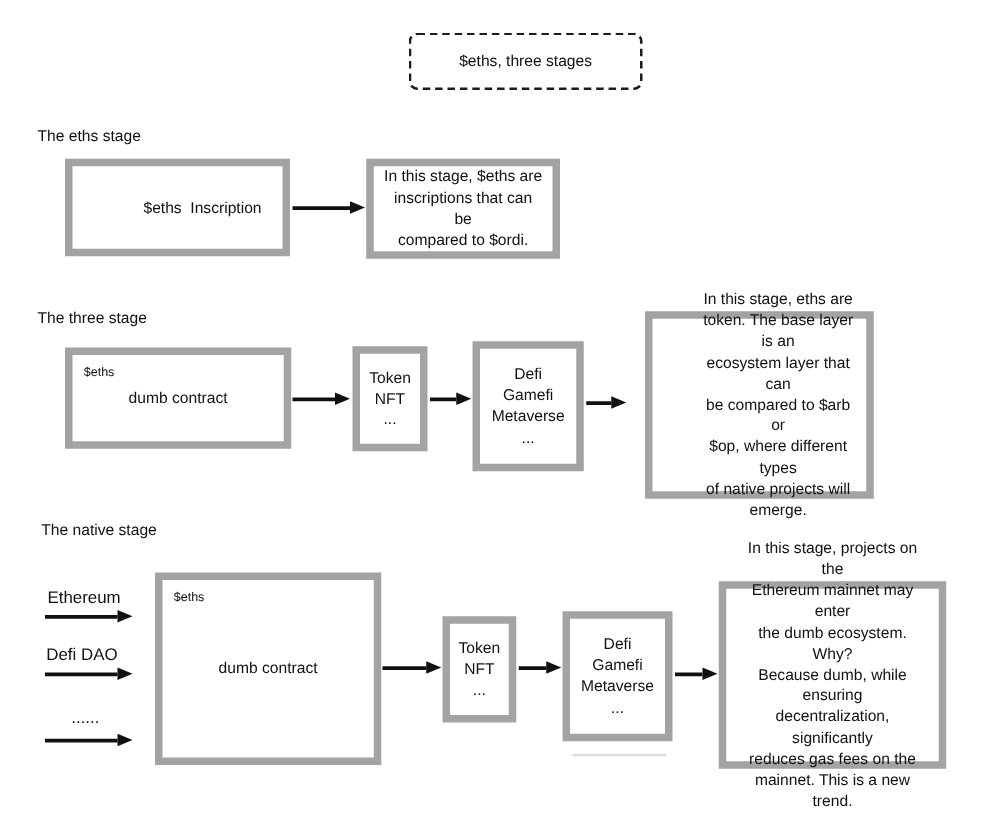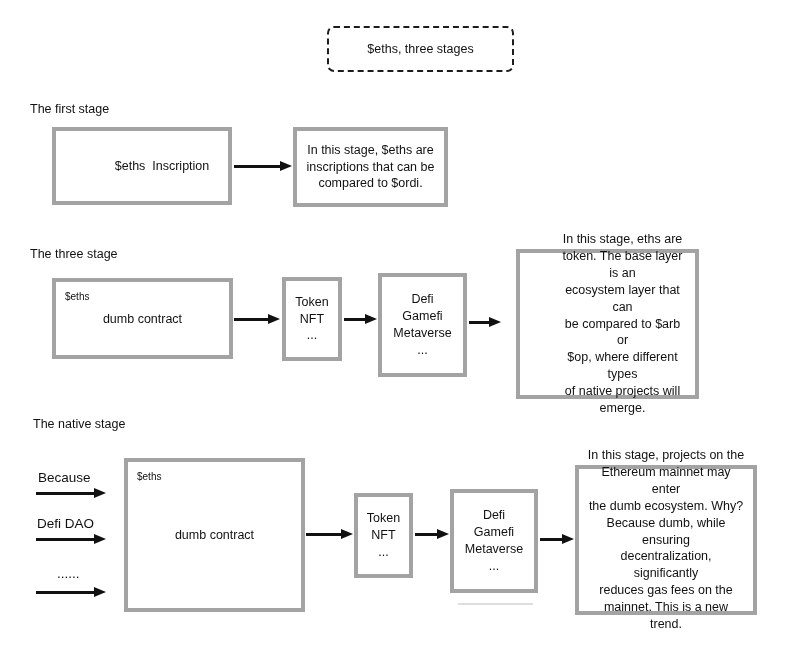--- a/index.html
+++ b/index.html
@@ -16,21 +16,21 @@
     overflow: hidden;
   }
   .stage-label {
     position: absolute;
     font-size: 12.5px;
     color: #111;
     white-space: nowrap;
   }
   .box {
     position: absolute;
-    border: 4px solid #a3a3a3;
+    border: 6px solid #a3a3a3;
     background: #ffffff;
     box-sizing: border-box;
     display: flex;
     align-items: center;
     justify-content: center;
     text-align: center;
     font-size: 12.5px;
     line-height: 1.35;
     color: #111;
   }
@@ -93,21 +93,21 @@
 </style>
 </head>
 <body>
 
 <div class="canvas">
 
   <div class="box dashed" style="left:327px; top:26px; width:187px; height:46px;">
     <span>$eths, three stages</span>
   </div>
 
-  <div class="stage-label" style="left:30px; top:102px;">The first stage</div>
+  <div class="stage-label" style="left:30px; top:102px;">The eths stage</div>
 
   <div class="box" style="left:52px; top:127px; width:180px; height:78px;">
     <span style="white-space:pre;margin-left:40px;">$eths  Inscription</span>
   </div>
 
   <div class="arrow" style="left:234px; top:165px; width:46px;"></div>
 
   <div class="box" style="left:293px; top:127px; width:155px; height:80px;">
     <span class="pre desc">In this stage, $eths are
 inscriptions that can be
@@ -147,21 +147,21 @@
 token. The base layer is an
 ecosystem layer that can
 be compared to $arb or
 $op, where different types
 of native projects will
 emerge.</span>
   </div>
 
   <div class="stage-label" style="left:33px; top:417px;">The native stage</div>
 
-  <div class="input-label" style="left:38px; top:470px;">Because</div>
+  <div class="input-label" style="left:38px; top:470px;">Ethereum</div>
   <div class="arrow" style="left:36px; top:492px; width:58px;"></div>
 
   <div class="input-label" style="left:37px; top:516px;">Defi DAO</div>
   <div class="arrow" style="left:36px; top:538px; width:58px;"></div>
 
   <div class="input-label" style="left:57px; top:566px;">......</div>
   <div class="arrow" style="left:36px; top:591px; width:58px;"></div>
 
   <div class="box tagged" style="left:124px; top:458px; width:181px; height:154px;">
     <div class="tagged-inner">

